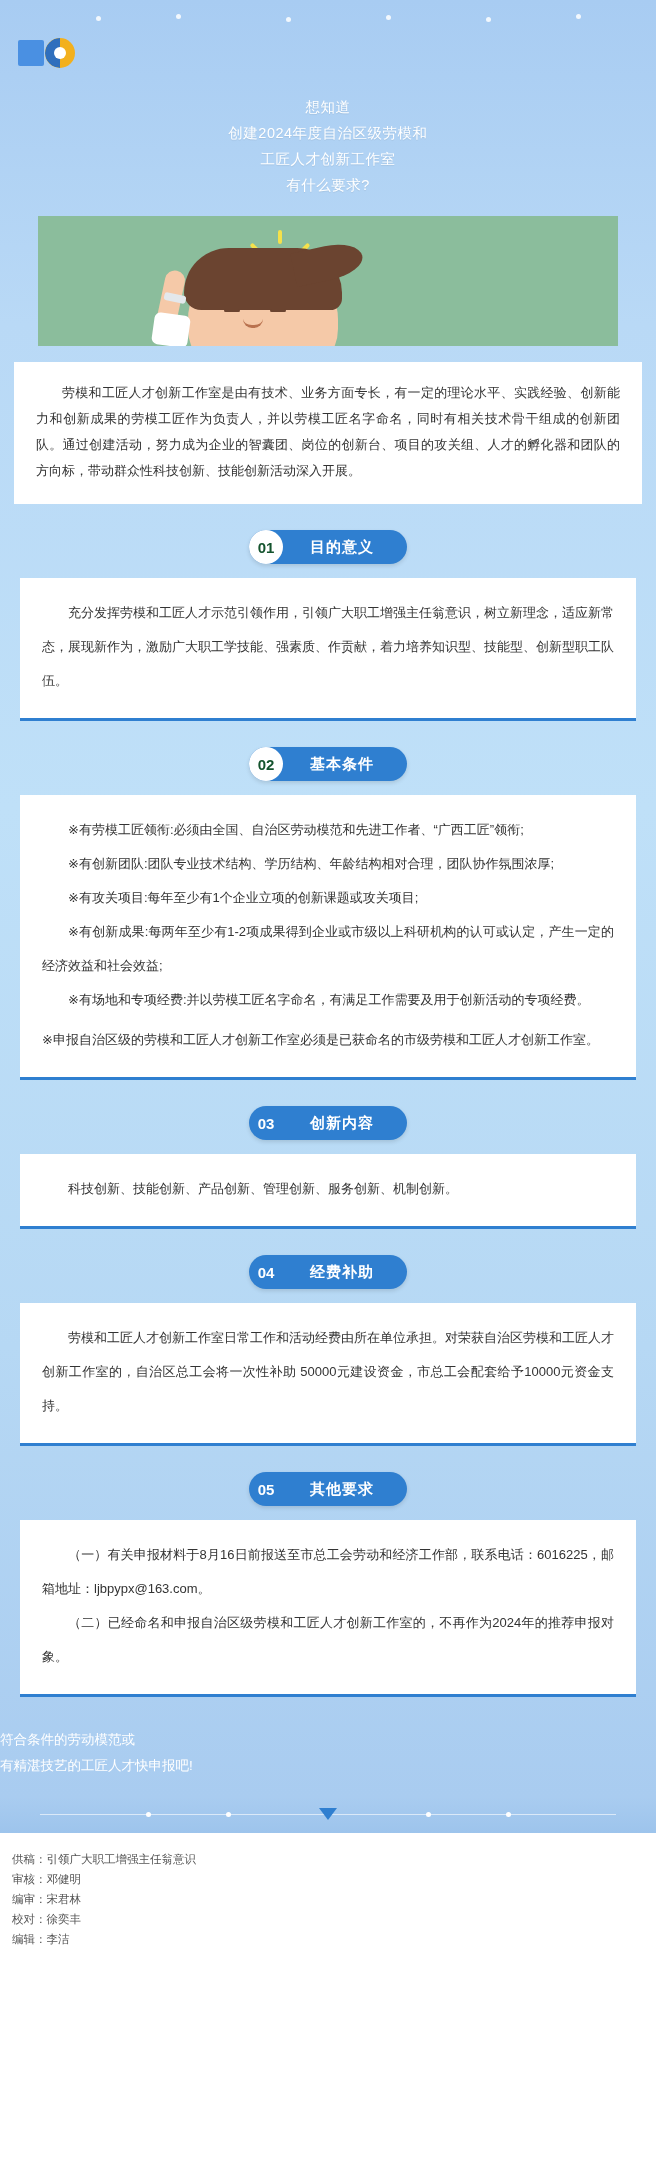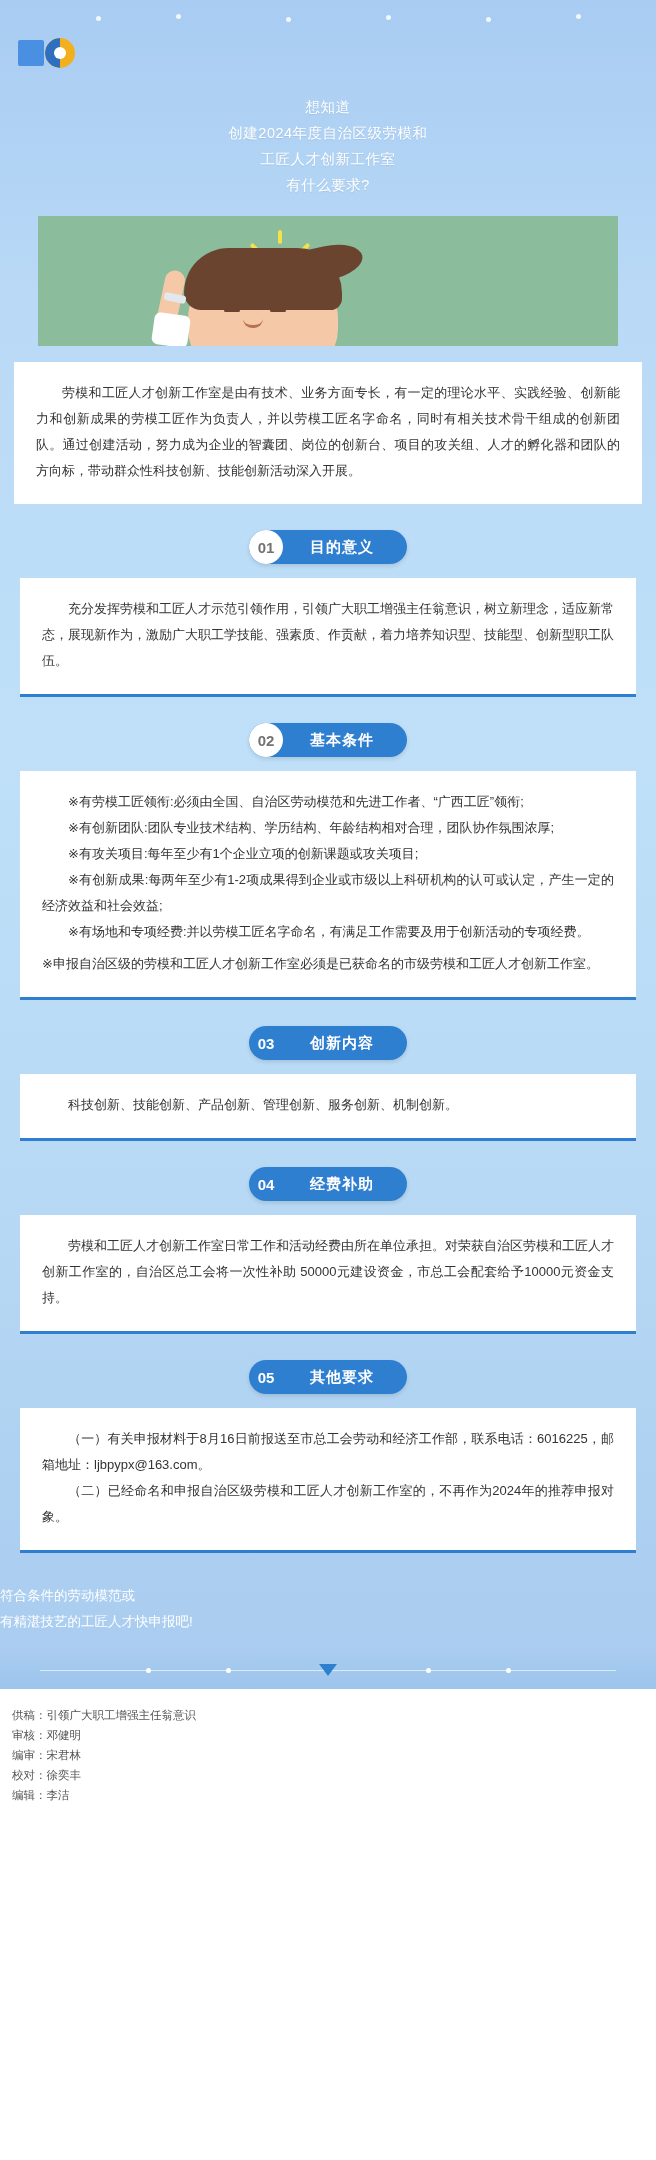--- a/index.html
+++ b/index.html
@@ -162,41 +162,41 @@
     margin: 26px auto 0 auto;
     width: 158px;
     height: 34px;
     background: #2f7fd0;
     border-radius: 17px;
     display: flex; align-items: center;
     box-shadow: 0 2px 4px rgba(0,0,0,.12);
   }
   .sec-head .num {
     width: 34px; height: 34px; border-radius: 50%;
-    background: #ffffff; color: #737373;
+    background: #ffffff; color: #14532d;
     font-size: 15px; font-weight: bold;
     display: flex; align-items: center; justify-content: center;
     margin-left: 0;
   }
   .sec-head .num.plain {
     background: transparent; color: #ffffff; border: 0;
   }
   .sec-head .txt {
     flex: 1; text-align: center;
     color: #ffffff; font-size: 15px; font-weight: bold;
     letter-spacing: 1px; padding-right: 6px;
   }
 
   
   .panel {
     margin: 14px 20px 0 20px;
     background: #ffffff;
     padding: 18px 22px 20px 22px;
     font-size: 13px;
-    line-height: 26px;
+    line-height: 34px;
     color: #333333;
     text-align: justify;
     border-bottom: 3px solid #2f7fd0;
   }
   .panel p { text-indent: 2em; }
   .panel p.noindent { text-indent: 0; margin-top: 6px; }
   .panel p.star { text-indent: 2em; }
 
   
   .slogan {

